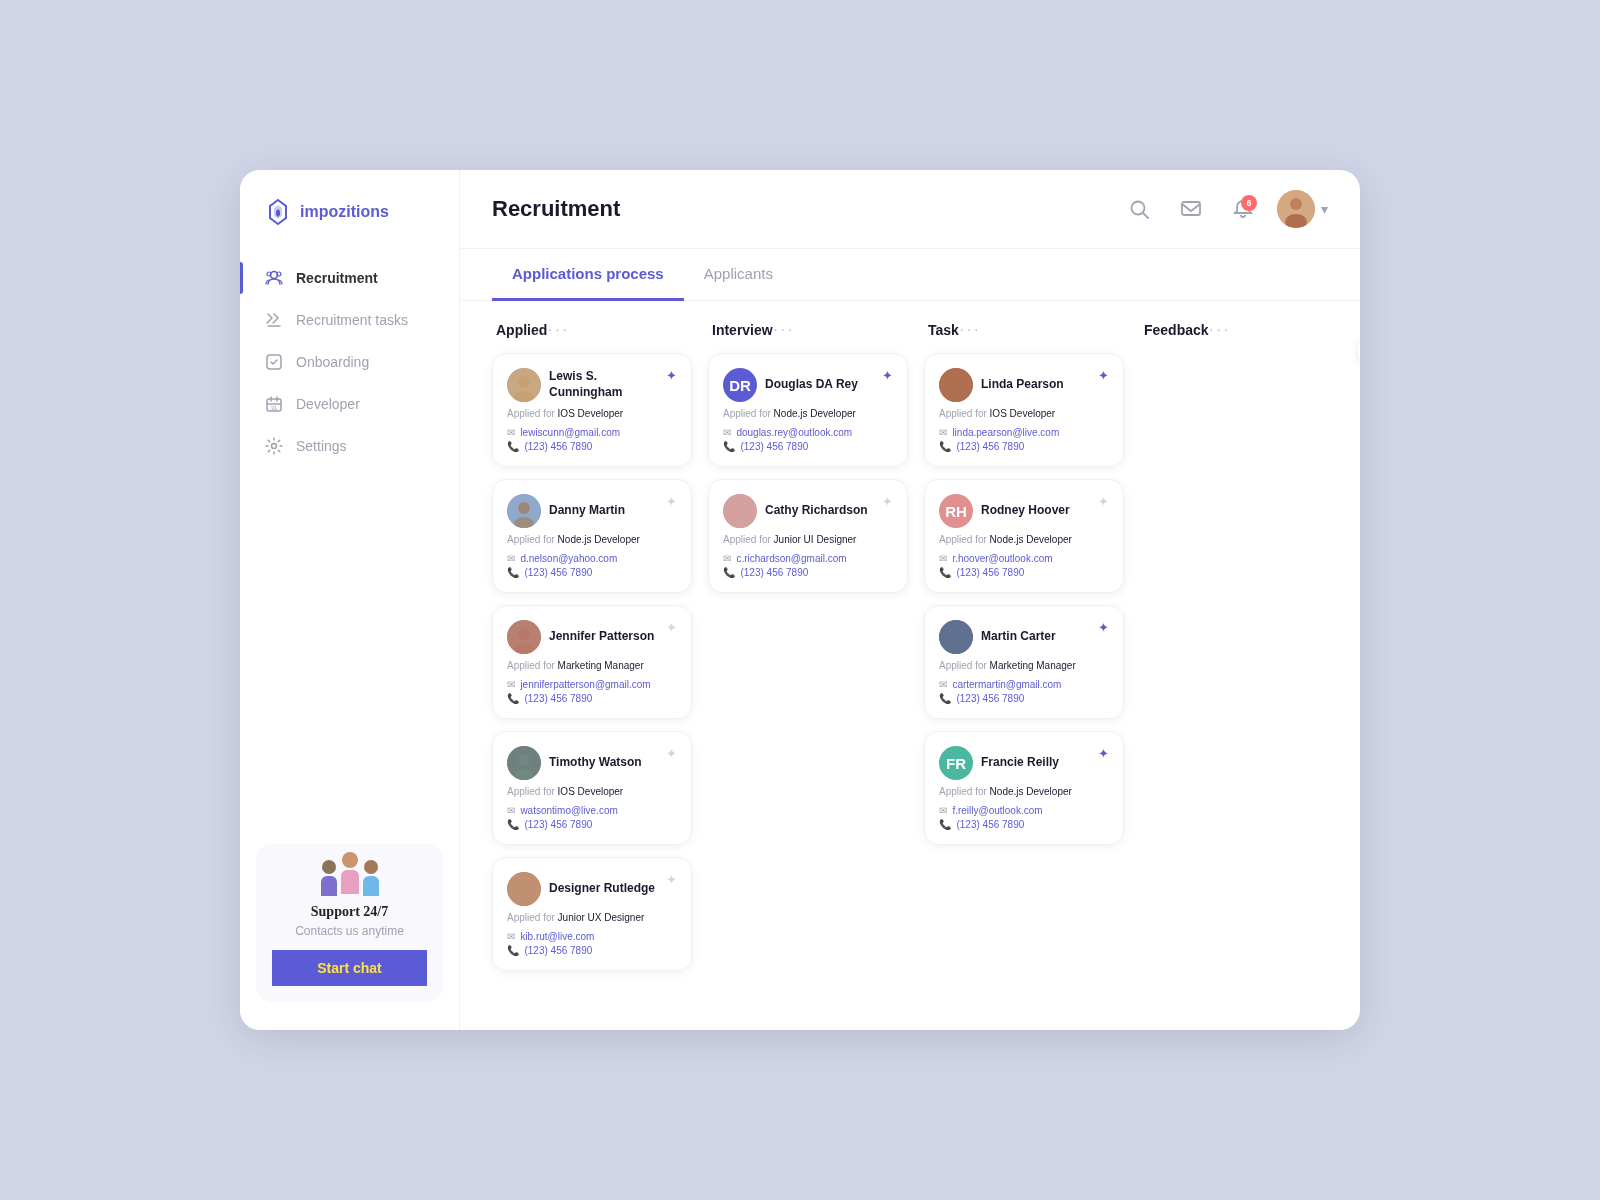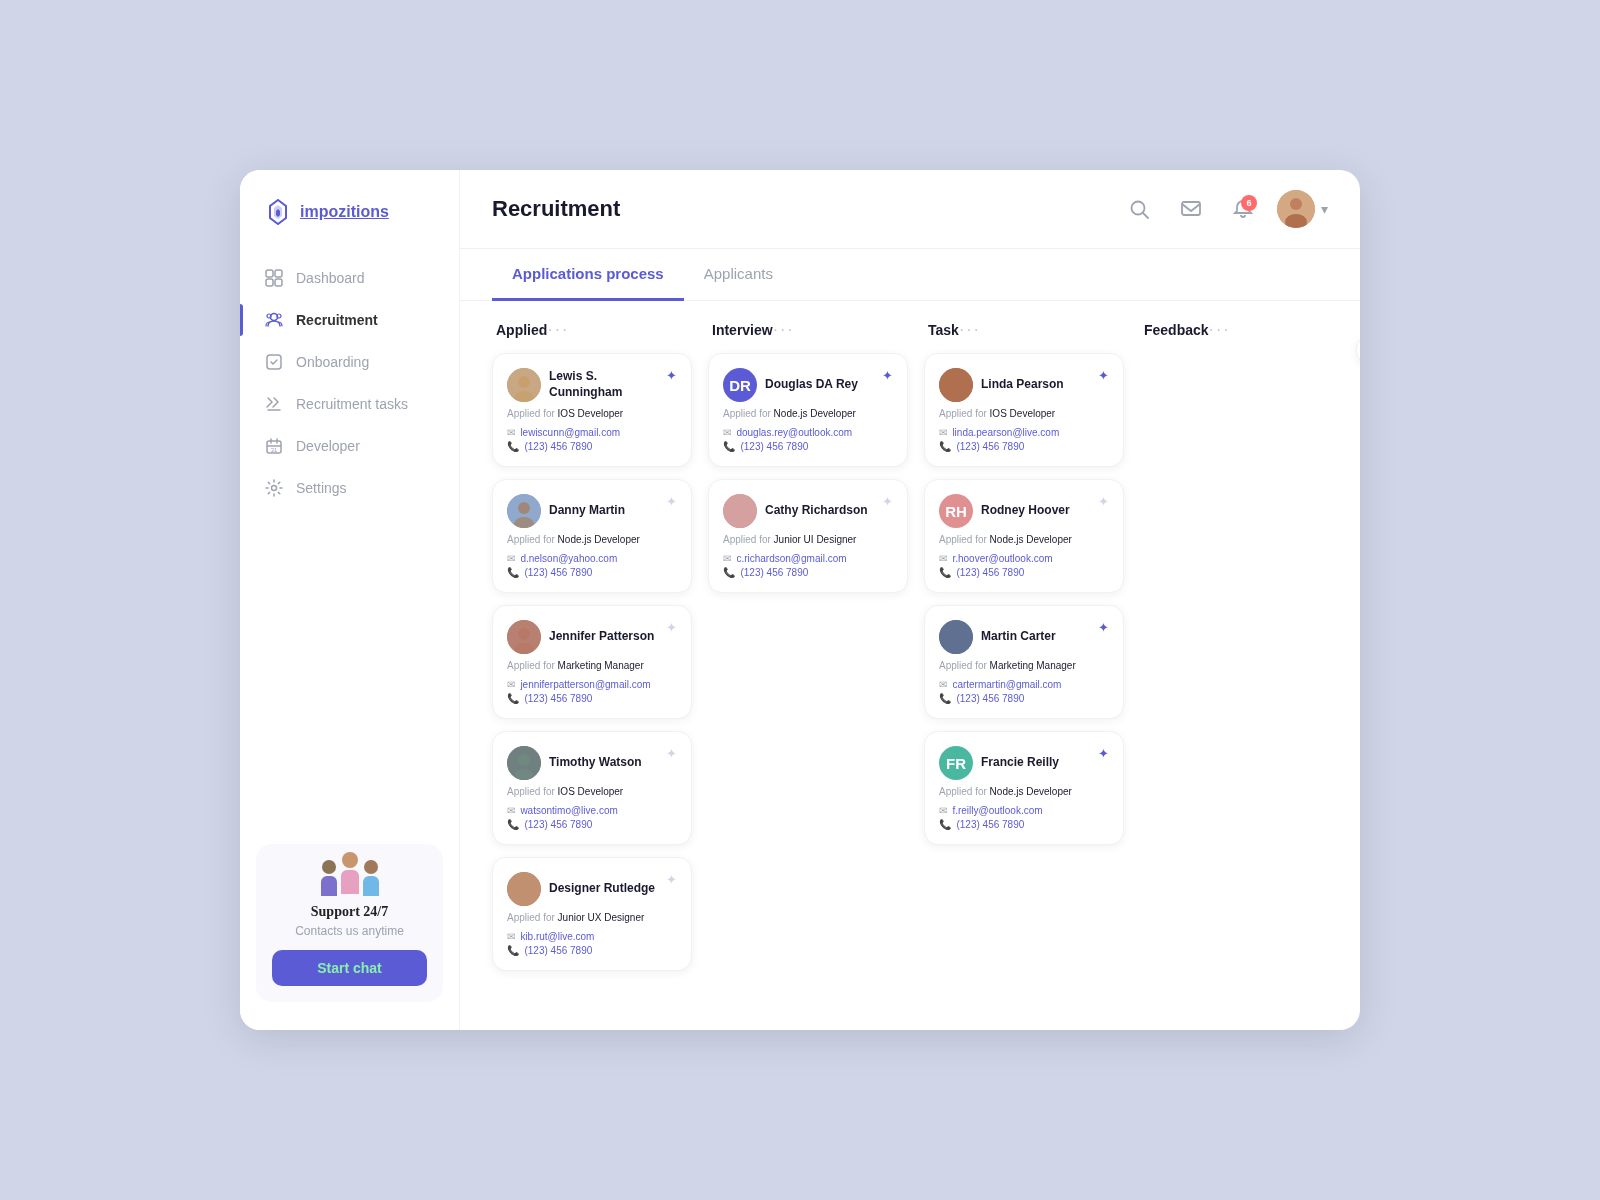--- a/index.html
+++ b/index.html
@@ -38,21 +38,20 @@
       padding: 0 24px 32px;
     }
     .logo-icon {
       width: 28px;
       height: 28px;
     }
     .logo-text {
       font-size: 16px;
       font-weight: 700;
       color: #5b5bd6;
-      text-decoration: underline;
     }
     .sidebar-nav {
       flex: 1;
       display: flex;
       flex-direction: column;
       gap: 2px;
     }
     .nav-item {
       display: flex;
       align-items: center;
@@ -102,23 +101,23 @@
       margin-bottom: 4px;
       font-family: Liberation Serif, serif;
     }
     .support-subtitle {
       font-size: 12px;
       color: #9ea3b0;
       margin-bottom: 12px;
     }
     .start-chat-btn {
       background: #5b5bd6;
-      color: #86efac;
+      color: #fde047;
       border: none;
-      border-radius: 10px;
+      border-radius: 0;
       padding: 10px 28px;
       font-size: 14px;
       font-weight: 600;
       cursor: pointer;
       width: 100%;
     }
     
     .main {
       flex: 1;
       display: flex;
@@ -350,65 +349,54 @@
       <svg class="logo-icon" viewBox="0 0 28 28" fill="none" xmlns="http://www.w3.org/2000/svg">
         <polygon points="14,2 22,8 22,20 14,26 6,20 6,8" fill="none" stroke="#5b5bd6" stroke-width="2"></polygon>
         <polygon points="14,7 18,10 18,18 14,21 10,18 10,10" fill="#5b5bd6" opacity="0.3"></polygon>
         <polygon points="14,11 16,13 16,17 14,19 12,17 12,13" fill="#5b5bd6"></polygon>
       </svg>
       <span class="logo-text">impozitions</span>
     </div>
 
     <nav class="sidebar-nav">
 
-      <div class="nav-item">
-        <div class="nav-icon">
-          <svg width="18" height="18" viewBox="0 0 18 18" fill="none">
-            <rect x="1" y="1" width="7" height="7" rx="2" fill="none" stroke="currentColor" stroke-width="1.5"></rect>
-            <rect x="10" y="1" width="7" height="7" rx="2" fill="none" stroke="currentColor" stroke-width="1.5"></rect>
-            <rect x="1" y="10" width="7" height="7" rx="2" fill="none" stroke="currentColor" stroke-width="1.5"></rect>
-            <rect x="10" y="10" width="7" height="7" rx="2" fill="none" stroke="currentColor" stroke-width="1.5"></rect>
-          </svg>
-        </div>
-        <span>Dashboard</span>
-      </div>
 
       <div class="nav-item active">
         <div class="nav-icon">
           <svg width="18" height="18" viewBox="0 0 18 18" fill="none">
             <circle cx="9" cy="6" r="3.5" stroke="#5b5bd6" stroke-width="1.5"></circle>
             <circle cx="14" cy="5" r="2" stroke="#5b5bd6" stroke-width="1.2"></circle>
             <circle cx="4" cy="5" r="2" stroke="#5b5bd6" stroke-width="1.2"></circle>
             <path d="M1 15c0-2.5 2-4 4-4" stroke="#5b5bd6" stroke-width="1.2" stroke-linecap="round"></path>
             <path d="M17 15c0-2.5-2-4-4-4" stroke="#5b5bd6" stroke-width="1.2" stroke-linecap="round"></path>
             <path d="M3 15c0-3 2.5-5 6-5s6 2 6 5" stroke="#5b5bd6" stroke-width="1.5" stroke-linecap="round"></path>
           </svg>
         </div>
         <span>Recruitment</span>
       </div>
 
       <div class="nav-item">
         <div class="nav-icon">
           <svg width="18" height="18" viewBox="0 0 18 18" fill="none">
-            <rect x="2" y="2" width="14" height="14" rx="3" stroke="currentColor" stroke-width="1.5"></rect>
-            <path d="M6 9l2 2 4-4" stroke="currentColor" stroke-width="1.5" stroke-linecap="round" stroke-linejoin="round"></path>
-          </svg>
-        </div>
-        <span>Onboarding</span>
-      </div>
-
-      <div class="nav-item">
-        <div class="nav-icon">
-          <svg width="18" height="18" viewBox="0 0 18 18" fill="none">
             <path d="M3 3l4 4-5 5" stroke="currentColor" stroke-width="1.5" stroke-linecap="round"></path>
             <path d="M9 3l4 4-5 5" stroke="currentColor" stroke-width="1.5" stroke-linecap="round"></path>
             <line x1="3" y1="15" x2="15" y2="15" stroke="currentColor" stroke-width="1.5" stroke-linecap="round"></line>
           </svg>
         </div>
         <span>Recruitment tasks</span>
+      </div>
+
+      <div class="nav-item">
+        <div class="nav-icon">
+          <svg width="18" height="18" viewBox="0 0 18 18" fill="none">
+            <rect x="2" y="2" width="14" height="14" rx="3" stroke="currentColor" stroke-width="1.5"></rect>
+            <path d="M6 9l2 2 4-4" stroke="currentColor" stroke-width="1.5" stroke-linecap="round" stroke-linejoin="round"></path>
+          </svg>
+        </div>
+        <span>Onboarding</span>
       </div>
 
       <div class="nav-item">
         <div class="nav-icon">
           <svg width="18" height="18" viewBox="0 0 18 18" fill="none">
             <rect x="2" y="4" width="14" height="12" rx="2" stroke="currentColor" stroke-width="1.5"></rect>
             <line x1="6" y1="2" x2="6" y2="6" stroke="currentColor" stroke-width="1.5" stroke-linecap="round"></line>
             <line x1="12" y1="2" x2="12" y2="6" stroke="currentColor" stroke-width="1.5" stroke-linecap="round"></line>
             <line x1="2" y1="9" x2="16" y2="9" stroke="currentColor" stroke-width="1.5"></line>
             <text x="9" y="15" text-anchor="middle" font-size="6" fill="currentColor">31</text>

